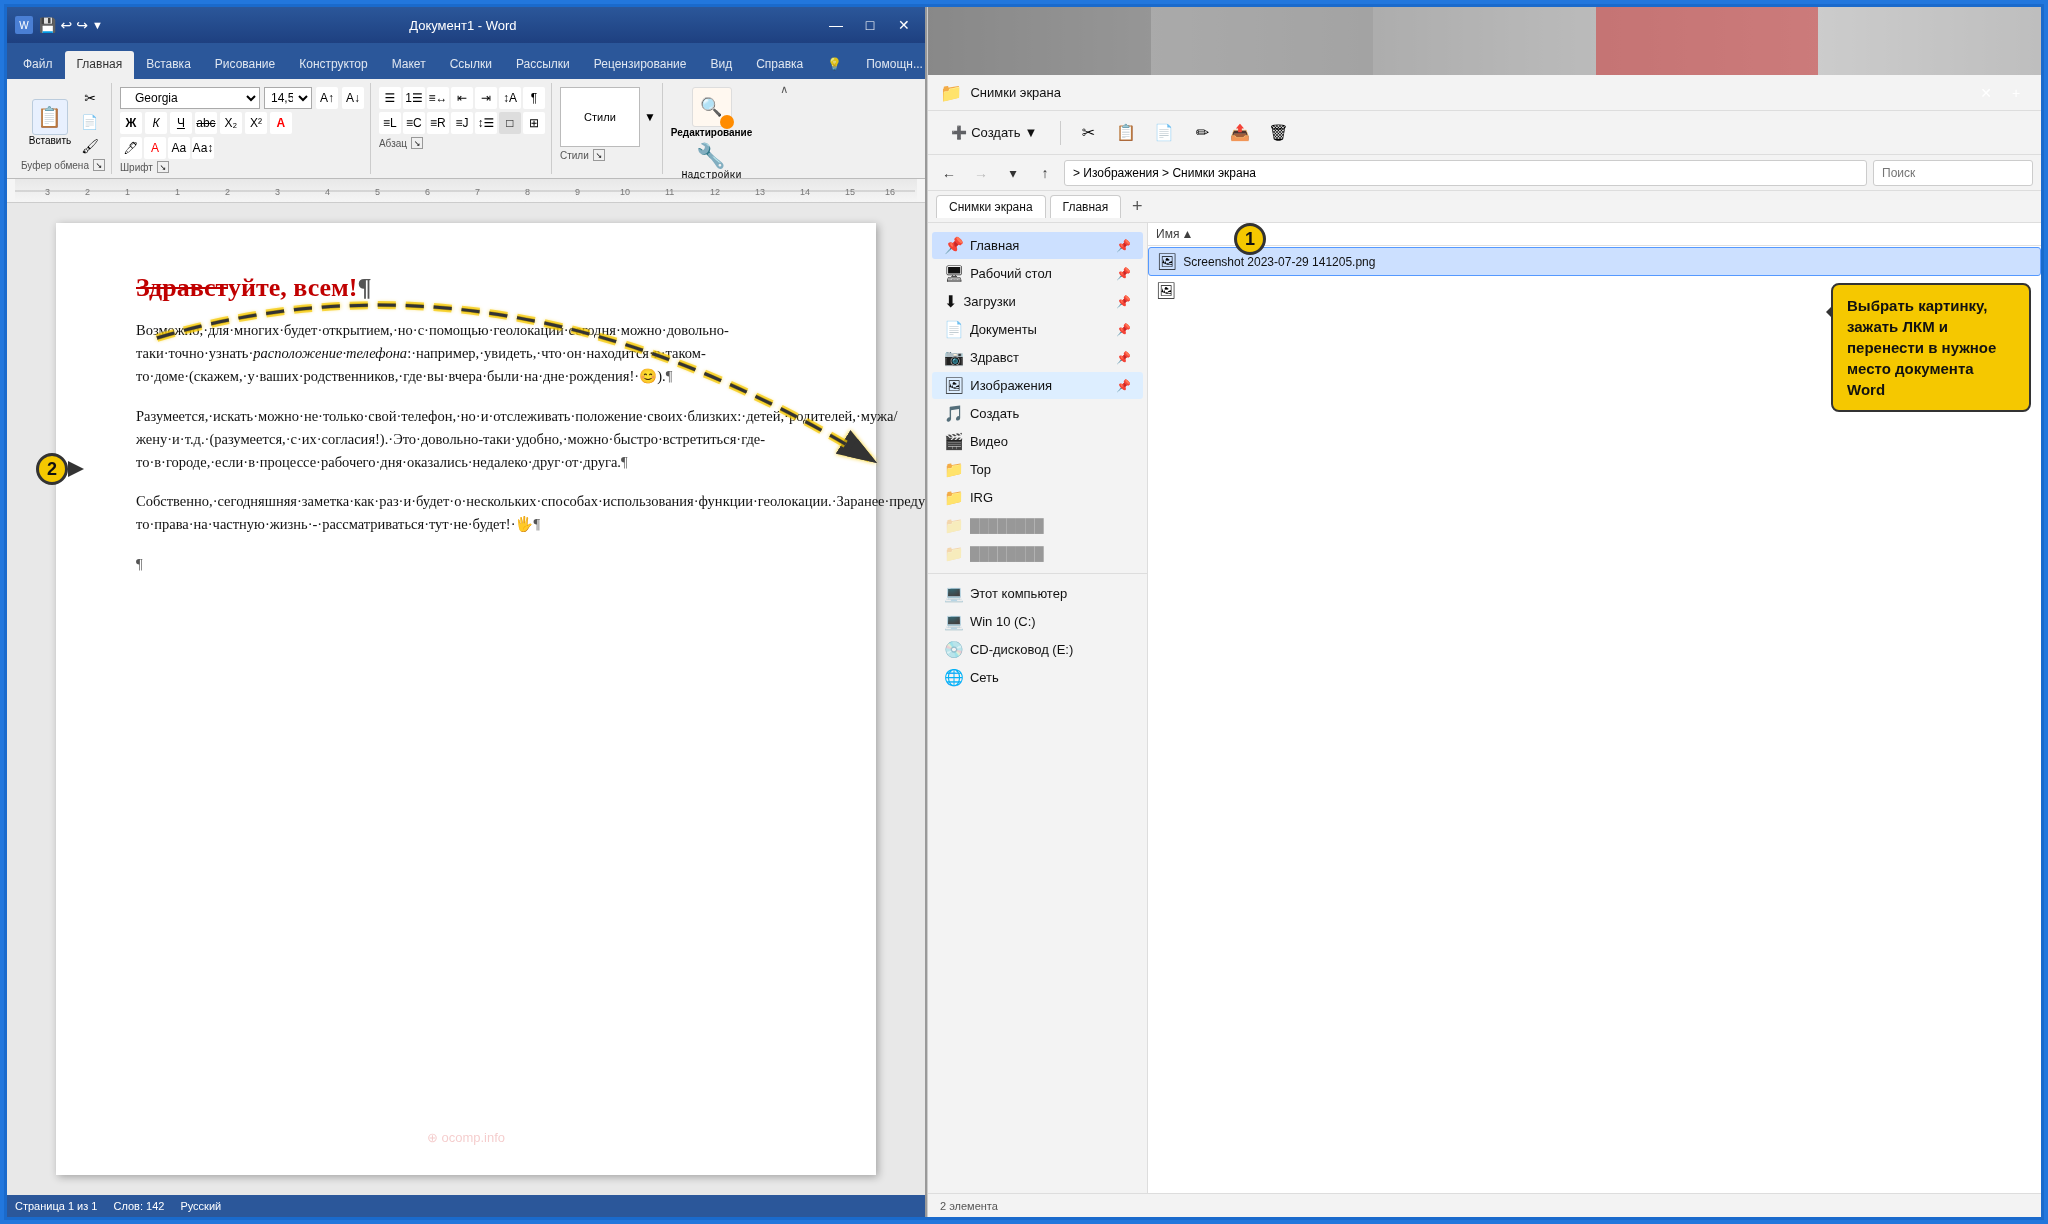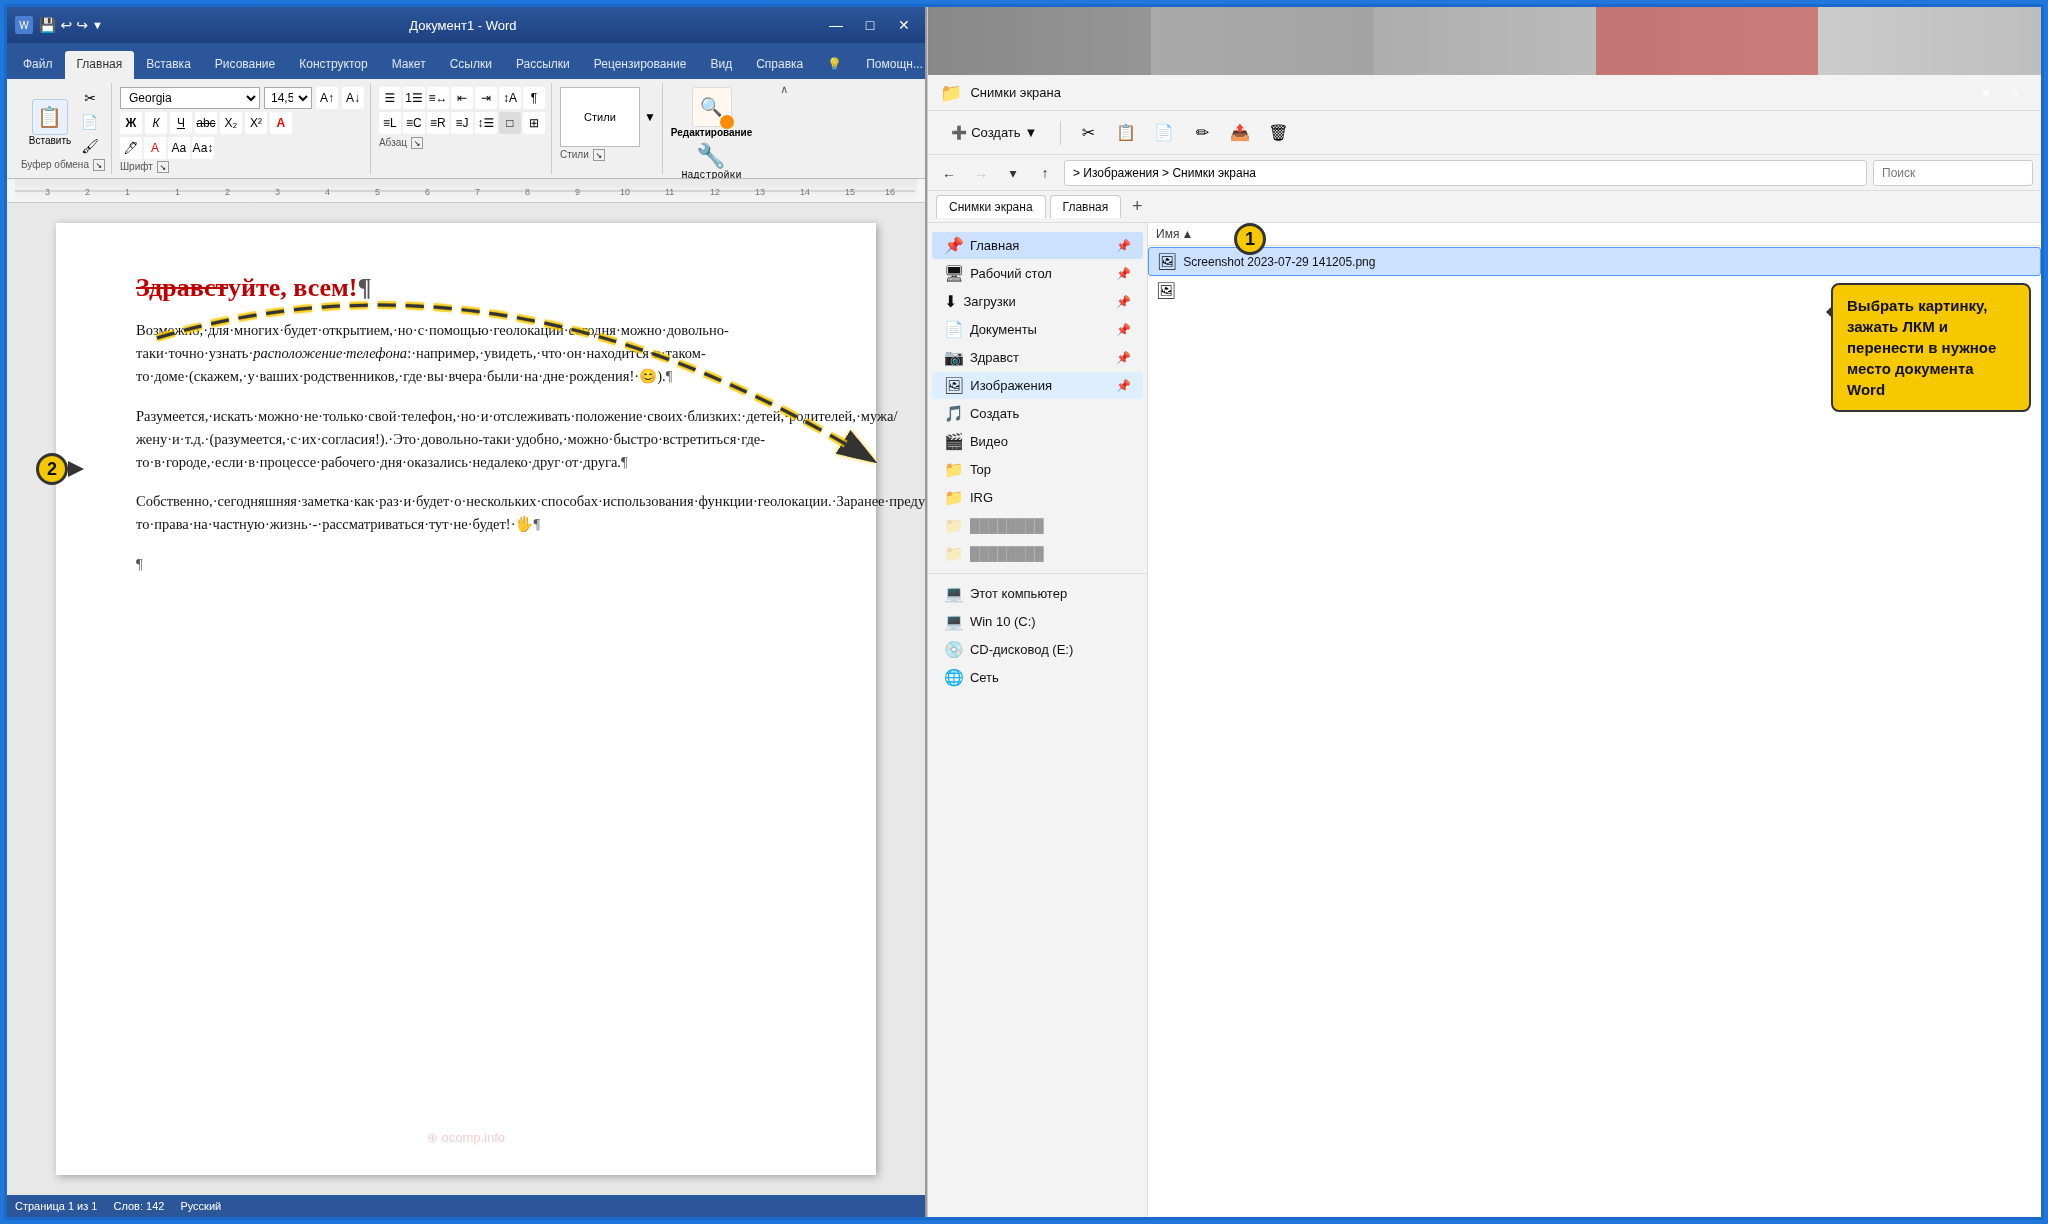--- a/index.html
+++ b/index.html
@@ -112,21 +112,21 @@
       display: flex;
       gap: 4px;
       align-items: center;
       flex: 1;
     }
     .ribbon-group-label {
       font-size: 10px;
       color: #555;
       margin-top: 2px;
       display: flex;
-      align-items: flex-start;
+      align-items: center;
       gap: 4px;
     }
     .expand-btn {
       width: 12px; height: 12px;
       background: none;
       border: 1px solid #999;
       font-size: 8px;
       cursor: pointer;
       display: flex; align-items: center; justify-content: center;
     }
@@ -162,21 +162,21 @@
       display: flex;
       gap: 4px;
       margin-bottom: 3px;
     }
     .font-select {
       width: 140px;
       height: 22px;
       font-size: 12px;
       border: 1px solid #aaa;
       background: white;
-      padding: 0 4px;
+      padding: 0 10px;
     }
     .font-size-select {
       width: 48px;
       height: 22px;
       font-size: 12px;
       border: 1px solid #aaa;
       background: white;
       padding: 0 2px;
     }
     .font-row2 {
@@ -972,15 +972,18 @@
           </div>
         </div>
 
         <div class="callout" style="right:10px;top:60px;">
           <span>Выбрать картинку, зажать ЛКМ и перенести в нужное место документа Word</span>
         </div>
 
       </div>
     </div>
 
+    <div class="explorer-status">
+      <span>2 элемента</span>
+    </div>
 
   </div>
 </div>
 
 </body></html>

